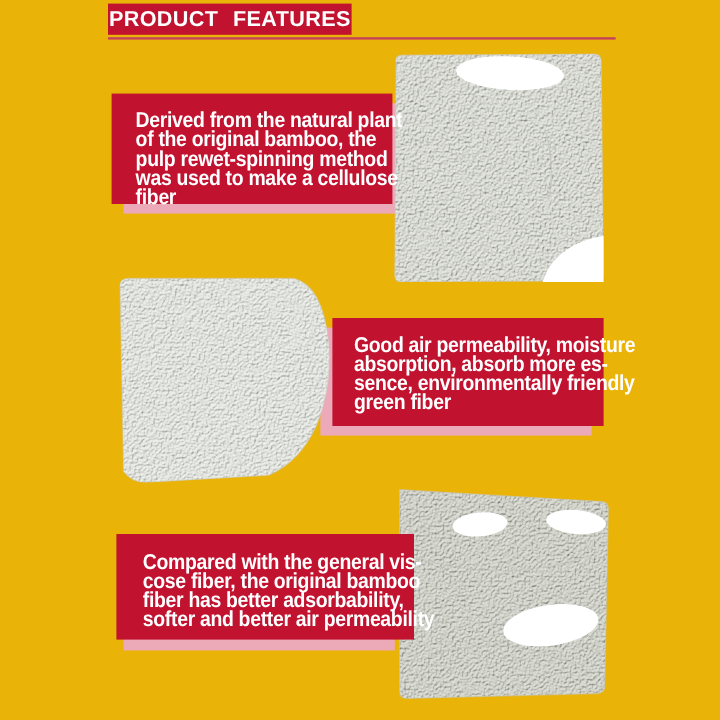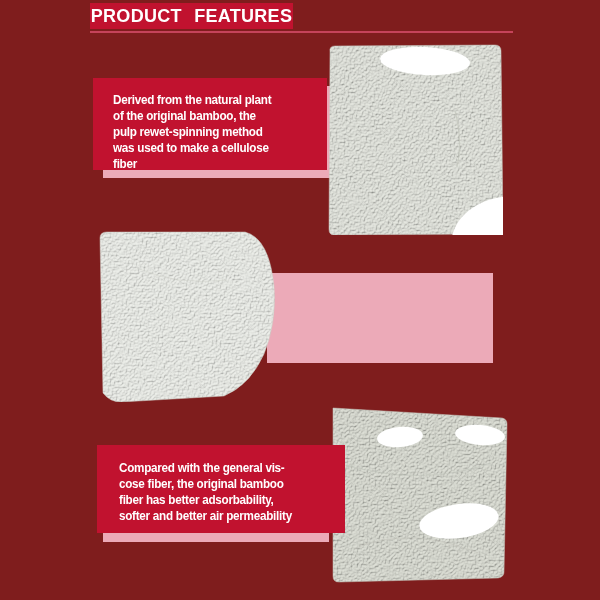--- a/index.html
+++ b/index.html
@@ -1,39 +1,39 @@
 <!DOCTYPE html>
 <html style="--red: #c1122f; --pink: #ecaab8; --line: #c5435a;"><head>
 <meta charset="utf-8">
 <style>
   html,body{margin:0;padding:0;background:#ffffff;}
   .page{
     position:relative;
     width:600px;height:600px;
-    background:#7f1d1d;
+    background:#eab308;
     overflow:hidden;
     font-family:"Liberation Sans","DejaVu Sans",sans-serif;
   }
   
   .title-box{
     position:absolute;left:90px;top:3px;width:203px;height:26px;
     background:var(--red,#c1122f);
     color:#fff;font-size:18px;font-weight:bold;
     line-height:26px;letter-spacing:.3px;word-spacing:7px;
     text-align:center;white-space:nowrap;
   }
   .title-underline{
     position:absolute;left:90px;top:31px;width:423px;height:2px;
     background:var(--line,#c5435a);
   }
   
   .shadow{position:absolute;background:var(--pink,#ecaab8);z-index:1;}
   .text-box{
     position:absolute;background:var(--red,#c1122f);z-index:3;
-    color:#fff;font-weight:bold;font-size:13px;line-height:16px;
+    color:#fff;font-weight:bold;font-size:18px;line-height:16px;
     letter-spacing:-.3px;box-sizing:border-box;
   }
   .text-box .line{transform:scaleX(.9);transform-origin:0 50%;white-space:nowrap;}
   .photo{position:absolute;z-index:2;line-height:0;}
   .tb1{left:93px;top:78px;width:234px;height:92px;padding:14px 4px 0 20px;}
   .sh1{left:103px;top:86px;width:234px;height:92px;}
   .ph1{left:325px;top:43px;}
   .tb2{left:277px;top:265px;width:226px;height:90px;padding:14px 4px 0 18px;}
   .sh2{left:267px;top:273px;width:226px;height:90px;}
   .ph2{left:97px;top:228px;}
@@ -70,20 +70,26 @@
       </defs>
       <path d="M 5,9 Q 4,3 10,3 L 170,2 Q 176,2 176,8 L 178,185 Q 178,191 172,191 L 9,192 Q 4,192 4,186 Z" fill="#d6d8d1" filter="url(#f1)"></path>
       <path d="M 5,9 Q 4,3 10,3 L 170,2 Q 176,2 176,8 L 178,185 Q 178,191 172,191 L 9,192 Q 4,192 4,186 Z" fill="none" stroke="#c9cbc3" stroke-width="1" opacity=".5"></path>
       <path d="M 130,68 q 8,30 2,56" fill="none" stroke="#c2c4bb" stroke-width="1.2" opacity=".7"></path>
       <ellipse cx="100" cy="18" rx="45" ry="14" fill="#ffffff" transform="rotate(3 100 18)"></ellipse>
       <ellipse cx="188" cy="202" rx="62" ry="49" fill="#ffffff"></ellipse>
     </svg>
   </div>
 
   <div class="shadow sh2"></div>
+  <div class="text-box tb2">
+    <div class="line">Good air permeability, moisture</div>
+    <div class="line">absorption, absorb more es-</div>
+    <div class="line">sence, environmentally friendly</div>
+    <div class="line">green fiber</div>
+  </div>
   <div class="photo ph2">
     <svg width="178" height="174" viewBox="0 0 178 174" xmlns="http://www.w3.org/2000/svg">
       <defs>
         <filter id="f2" x="-5%" y="-5%" width="110%" height="110%">
           <feTurbulence type="fractalNoise" baseFrequency="0.5" numOctaves="2" seed="8" result="n"></feTurbulence>
           <feDiffuseLighting in="n" lighting-color="#eef0eb" surfaceScale="1.5" result="l">
             <feDistantLight azimuth="235" elevation="62"></feDistantLight>
           </feDiffuseLighting>
           <feComposite in="l" in2="SourceGraphic" operator="in"></feComposite>
         </filter>

